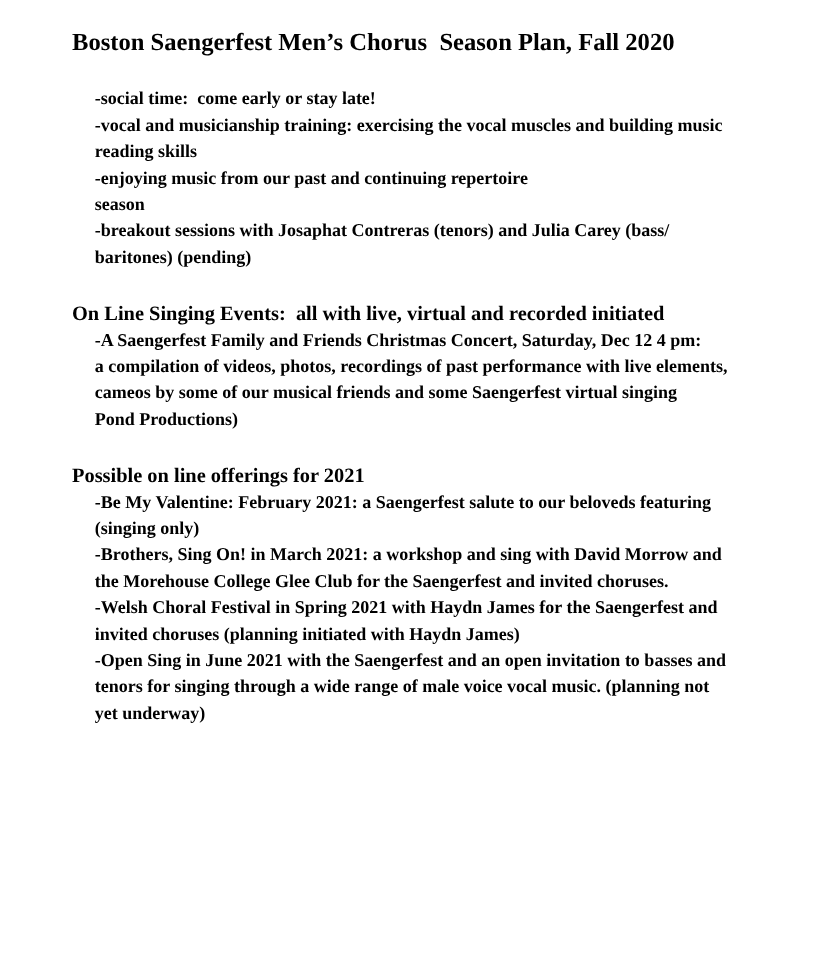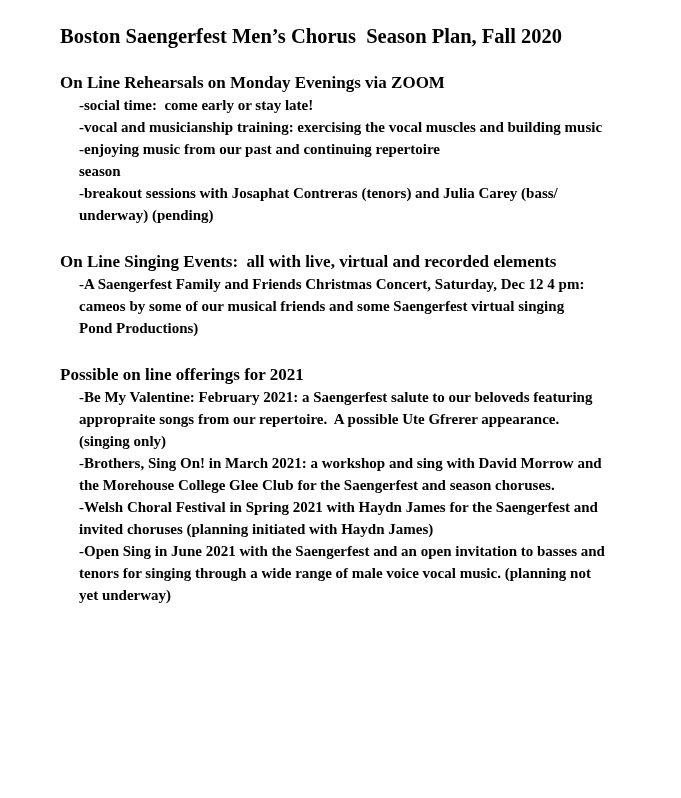--- a/index.html
+++ b/index.html
@@ -45,43 +45,43 @@
 </style>
 </head>
 <body>
 
 <div class="page">
   <div class="content">
 
     <div class="doc-title">Boston Saengerfest Men’s Chorus  Season Plan, Fall 2020</div>
 
     <div class="section">
-      <div class="section-heading">On Line Rehearsals on Monday Evenings via ZOOM</div>
       <div class="text-line">-social time:  come early or stay late!</div>
       <div class="text-line">-vocal and musicianship training: exercising the vocal muscles and building music</div>
+      <div class="text-line">reading skills</div>
       <div class="text-line">-enjoying music from our past and continuing repertoire</div>
       <div class="text-line">season</div>
       <div class="text-line">-breakout sessions with Josaphat Contreras (tenors) and Julia Carey (bass/</div>
-      <div class="text-line">underway) (pending)</div>
+      <div class="text-line">baritones) (pending)</div>
     </div>
 
     <div class="section">
-      <div class="section-heading">On Line Singing Events:  all with live, virtual and recorded elements</div>
+      <div class="section-heading">On Line Singing Events:  all with live, virtual and recorded initiated</div>
       <div class="text-line">-A Saengerfest Family and Friends Christmas Concert, Saturday, Dec 12 4 pm:</div>
+      <div class="text-line">a compilation of videos, photos, recordings of past performance with live elements,</div>
       <div class="text-line">cameos by some of our musical friends and some Saengerfest virtual singing</div>
       <div class="text-line">Pond Productions)</div>
     </div>
 
     <div class="section">
       <div class="section-heading">Possible on line offerings for 2021</div>
       <div class="text-line">-Be My Valentine: February 2021: a Saengerfest salute to our beloveds featuring</div>
-      <div class="text-line">appropraite songs from our repertoire.  A possible Ute Gfrerer appearance.</div>
       <div class="text-line">(singing only)</div>
       <div class="text-line">-Brothers, Sing On! in March 2021: a workshop and sing with David Morrow and</div>
-      <div class="text-line">the Morehouse College Glee Club for the Saengerfest and season choruses.</div>
+      <div class="text-line">the Morehouse College Glee Club for the Saengerfest and invited choruses.</div>
       <div class="text-line">-Welsh Choral Festival in Spring 2021 with Haydn James for the Saengerfest and</div>
       <div class="text-line">invited choruses (planning initiated with Haydn James)</div>
       <div class="text-line">-Open Sing in June 2021 with the Saengerfest and an open invitation to basses and</div>
       <div class="text-line">tenors for singing through a wide range of male voice vocal music. (planning not</div>
       <div class="text-line">yet underway)</div>
     </div>
 
   </div>
 </div>
 

